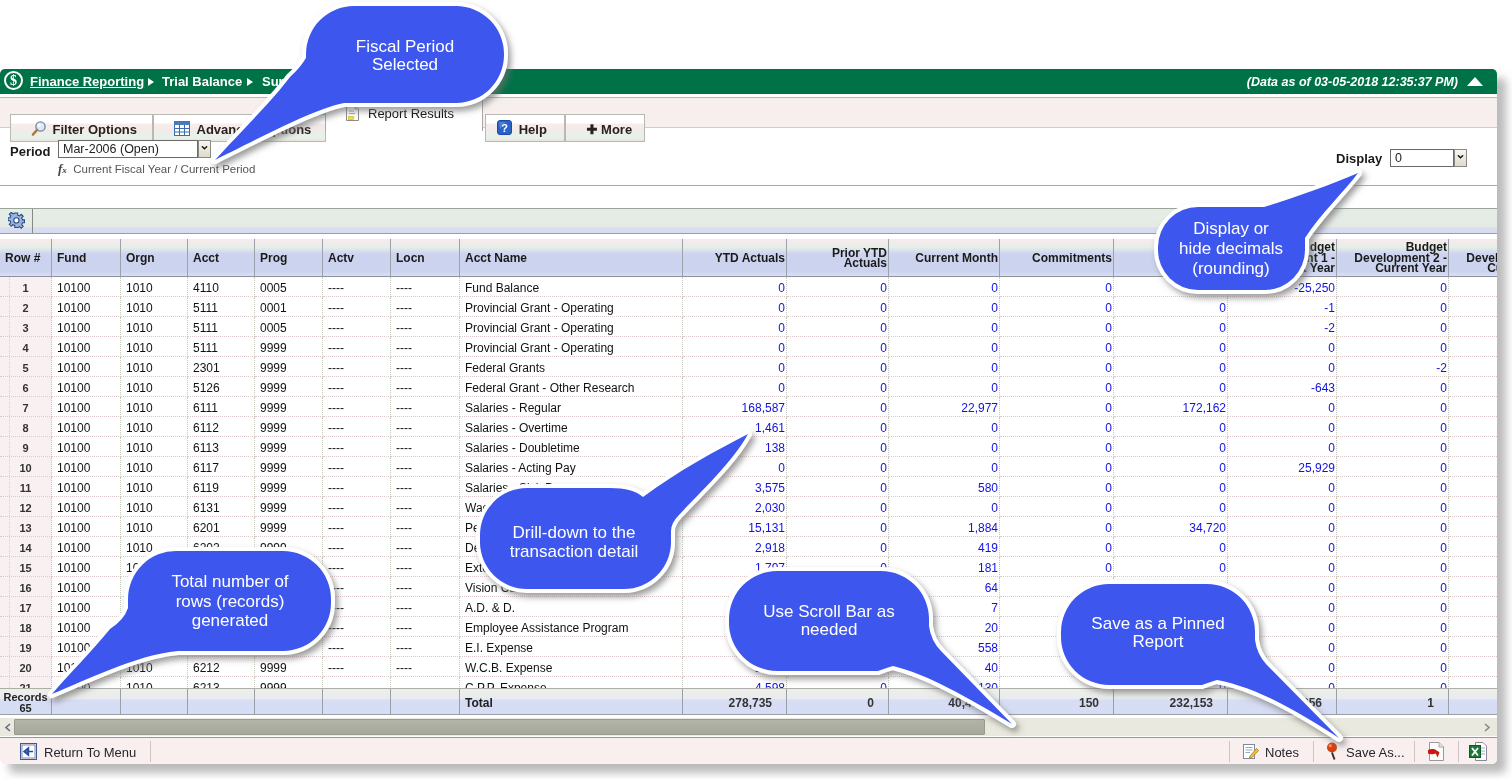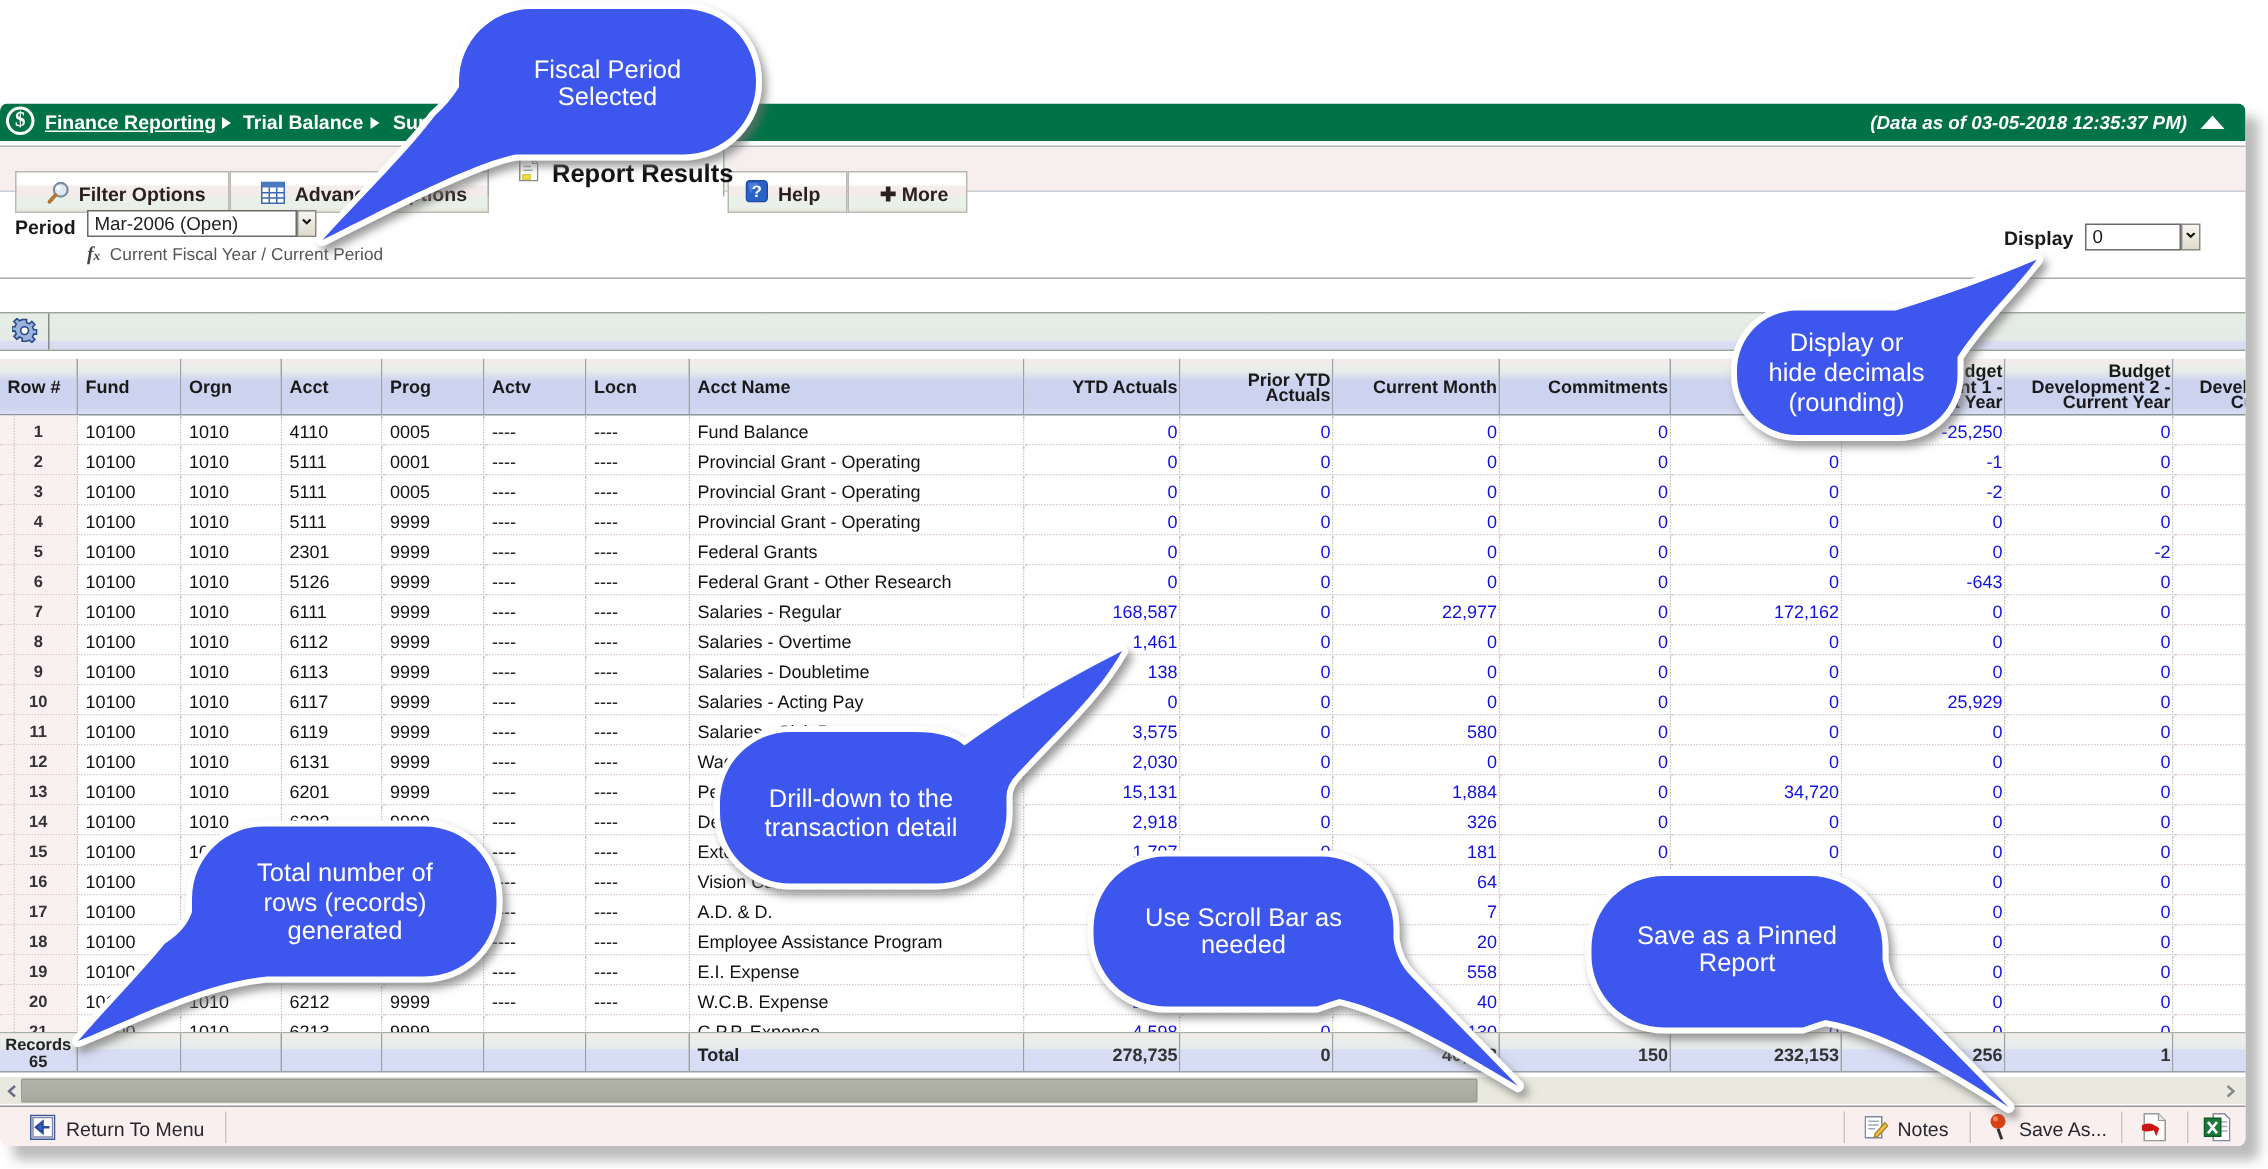--- a/index.html
+++ b/index.html
@@ -11,21 +11,21 @@
 
 #greenbar{position:absolute;left:0;top:0;width:1497px;height:25px;background:#007247;}
 #logo{position:absolute;left:4px;top:2px;width:19px;height:19px;border:2px solid #fff;border-radius:50%;color:#fff;font-size:14px;font-weight:bold;text-align:center;line-height:15px;font-family:"Liberation Serif",serif;}
 .bc{position:absolute;top:5px;color:#fff;font-size:13px;font-weight:bold;white-space:nowrap;}
 .bcarrow{position:absolute;top:8.5px;width:0;height:0;border-left:6px solid #fff;border-top:4.5px solid transparent;border-bottom:4.5px solid transparent;}
 #dataasof{position:absolute;top:6px;right:39px;color:#fff;font-size:12.5px;font-weight:bold;font-style:italic;white-space:nowrap;}
 #uptri{position:absolute;top:8px;right:14px;width:0;height:0;border-bottom:9px solid #fff;border-left:8px solid transparent;border-right:8px solid transparent;}
 
 #tabbar{position:absolute;left:0;top:28px;width:1497px;height:31px;background:#f7eeee;border-top:1px solid #b4b8bc;border-bottom:1px solid #c9ced6;}
 .tab{position:absolute;top:0px;height:28px;background:linear-gradient(180deg,#ffffff 0%,#ffffff 30%,#f6ecec 36%,#f4eaea 60%,#e9efe9 64%,#e9efe9 90%,#e7e4d7 100%);border:1px solid #b9b9b2;font-size:13px;font-weight:bold;color:#2a2020;margin-top:16px;}
-.tabactive{position:absolute;top:0px;height:33px;background:#fff;border:1px solid #a9a9a9;border-bottom:none;z-index:3;font-size:17px;font-weight:bold;color:#111;}
+.tabactive{position:absolute;top:0px;height:33px;background:#fff;border:1px solid #a9a9a9;border-bottom:none;z-index:3;font-size:13px;font-weight:normal;color:#111;}
 .tlbl{position:absolute;top:7px;white-space:nowrap;}
 
 .flabel{position:absolute;font-size:13px;font-weight:bold;color:#1a1a1a;}
 .fbox{position:absolute;background:#fff;border:1px solid #6a6a6a;font-size:12.5px;color:#222;padding:1px 0 0 4px;}
 .fbtn{position:absolute;width:13px;background:linear-gradient(180deg,#f8f6f0,#dedacc);border:1px solid #8a8a82;}
 .chev{position:absolute;left:1.5px;top:4px;width:7px;height:4px;}
 #fxline{position:absolute;left:58px;top:92px;font-size:11.5px;color:#555;}
 #fxi{font-family:"Liberation Serif",serif;font-style:italic;font-weight:bold;font-size:13px;color:#444;}
 
 #chartline{position:absolute;left:5px;top:122px;font-size:12.5px;color:#111;white-space:nowrap;}
@@ -45,21 +45,21 @@
 td{height:20px;font-size:12px;color:#111;border-right:1px dotted #c2c8bc;border-bottom:1px dotted #dcc8c8;padding:2px 5px 0 5px;white-space:nowrap;overflow:hidden;}
 td.c0{background:#f9f0f1;text-align:center;font-weight:bold;font-size:11px;color:#333;}
 td.cl{text-align:left;}
 td.cn{text-align:right;color:#1212e0;padding-right:1px;}
 
 #band{position:absolute;left:0;top:619px;width:1497px;height:27px;border-top:1px solid #a8b0a8;border-bottom:1px solid #98a0a8;}
 #band table{width:1561px;}
 #band td{height:25px;border-right:1px solid #98a0a8;border-bottom:none;background:linear-gradient(180deg,#f2ece9 0%,#ebeeec 20%,#e7ebec 40%,#d7ddf4 44%,#d6dcf4 100%);font-size:12px;color:#222;}
 #band td.b0{text-align:center;font-weight:bold;font-size:11px;color:#222;padding:0;}
 #band td.bl{font-weight:bold;padding-left:5px;color:#222;}
-#band td.bn{font-weight:bold;text-align:right;padding-right:1px;color:#333;}
+#band td.bn{font-weight:bold;text-align:right;padding-right:14px;color:#333;}
 
 #hscroll{position:absolute;left:0;top:649px;width:1497px;height:18px;background:#e9e9df;}
 #thumb{position:absolute;left:14px;top:1px;width:971px;height:16px;background:linear-gradient(180deg,#b2b4a8,#a6a89c);border:1px solid #999b8f;border-radius:1px;}
 
 #botbar{position:absolute;left:0;top:668px;width:1497px;height:27px;background:#f9efef;border-top:1px solid #98989a;}
 .bbtxt{position:absolute;top:7px;font-size:13px;color:#26262e;white-space:nowrap;}
 .bbsep{position:absolute;top:3px;width:1px;height:21px;background:#cfc5c5;}
 </style>
 </head>
 <body>
@@ -425,21 +425,21 @@
                 <td class="c0">14</td>
                 <td class="cl">10100</td>
                 <td class="cl">1010</td>
                 <td class="cl">6202</td>
                 <td class="cl">9999</td>
                 <td class="cl">----</td>
                 <td class="cl">----</td>
                 <td class="cl">Dental Expense</td>
                 <td class="cn">2,918</td>
                 <td class="cn">0</td>
-                <td class="cn">326</td>
+                <td class="cn">419</td>
                 <td class="cn">0</td>
                 <td class="cn">0</td>
                 <td class="cn">0</td>
                 <td class="cn">0</td>
                 <td class="cn">0</td>
               </tr>
 <tr>
                 <td class="c0">15</td>
                 <td class="cl">10100</td>
                 <td class="cl">1010</td>

